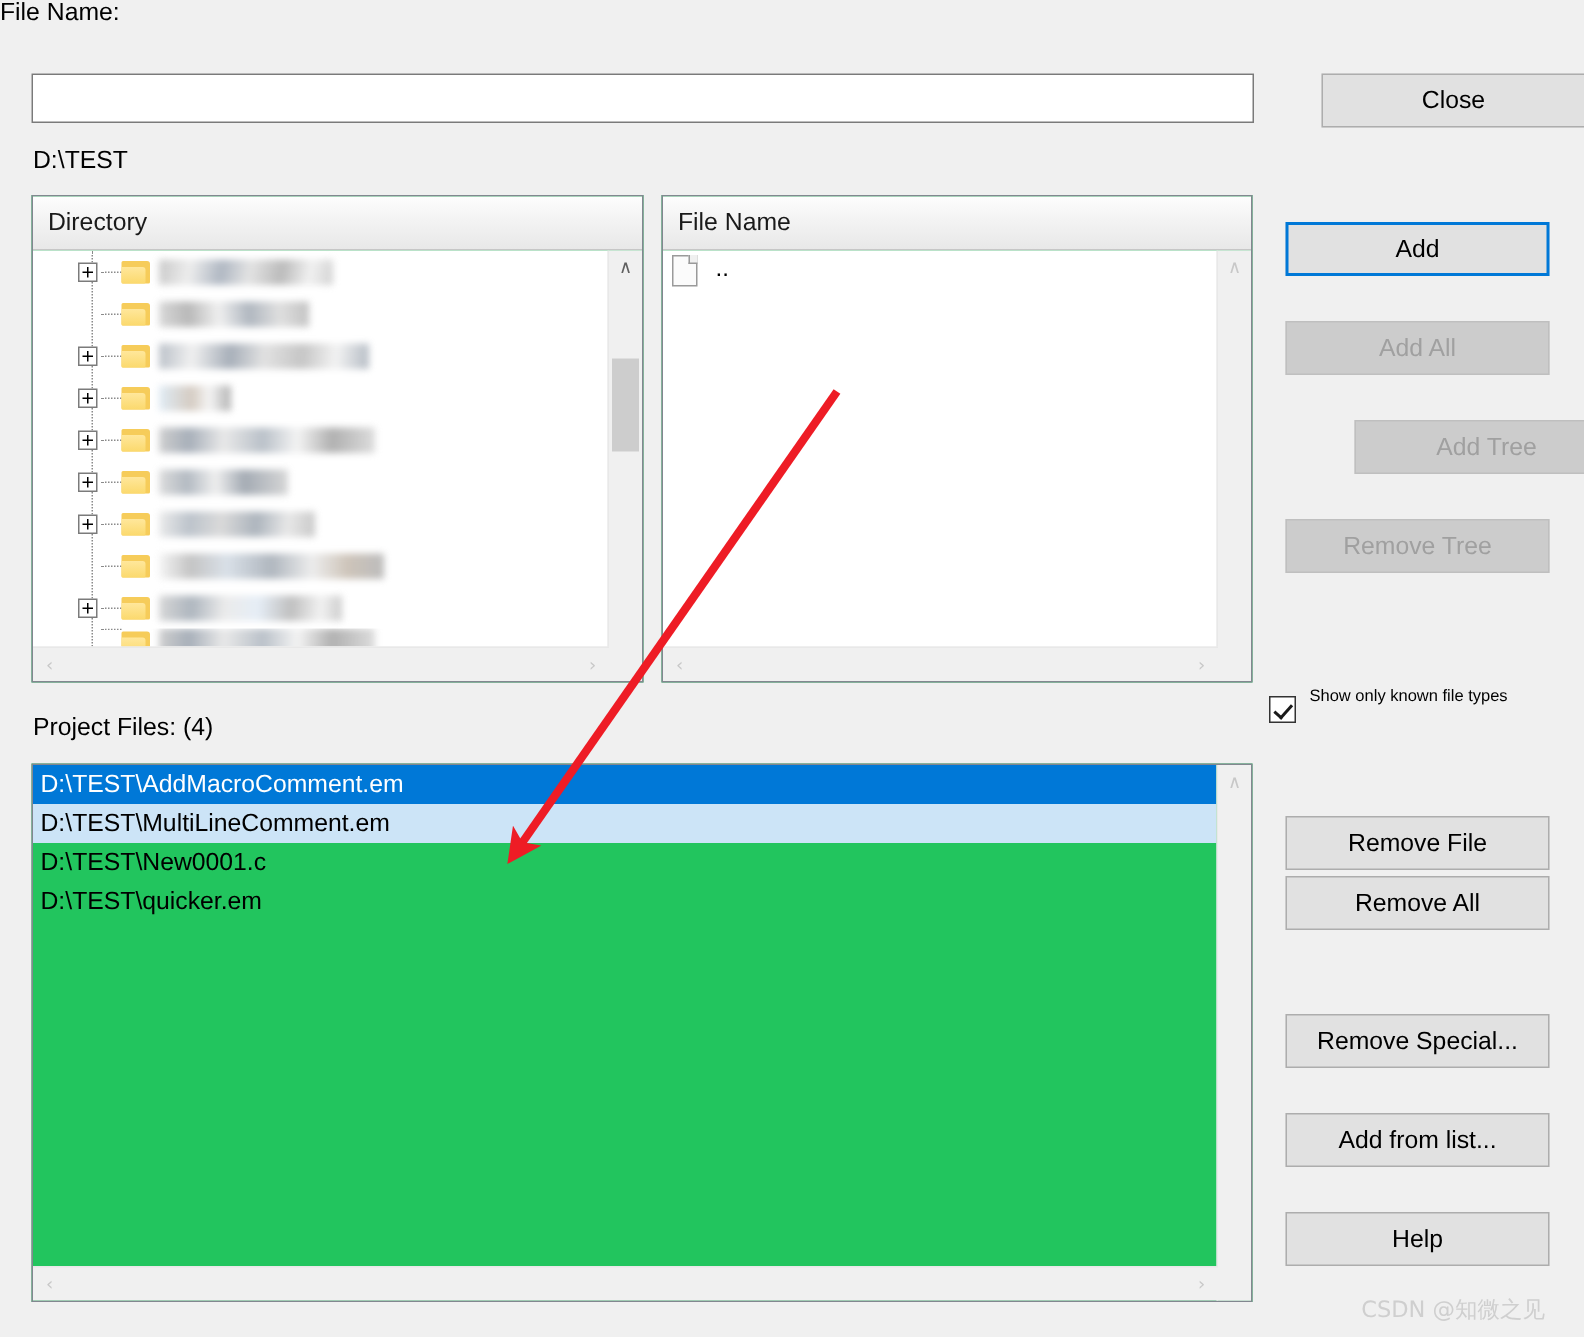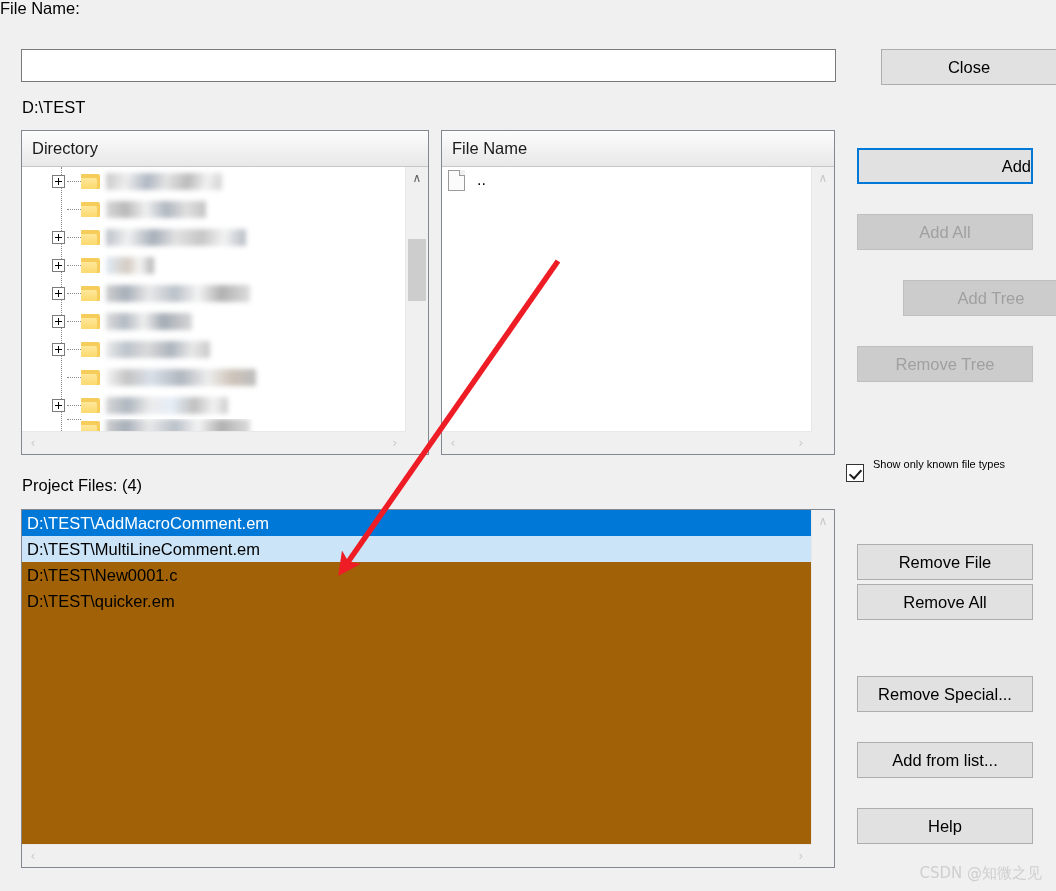--- a/index.html
+++ b/index.html
@@ -44,21 +44,21 @@
     position: absolute;
     left: 22px;
     top: 99px;
   }
 
   
   .panel {
     position: absolute;
     box-sizing: border-box;
     border: 1px solid #828790;
-    background: #a16207;
+    background: #22c55e;
   }
   .panel-header {
     height: 36px;
     box-sizing: border-box;
     border-bottom: 1px solid #c6c6c6;
     background: linear-gradient(to bottom, #fdfdfd 0%, #f2f2f2 50%, #e8e8e8 100%);
     display: flex;
     align-items: center;
     padding-left: 10px;
     font-size: 16.5px;
@@ -310,21 +310,20 @@
     text-align: center;
     line-height: 34px;
     padding: 0;
     cursor: default;
     white-space: nowrap;
     overflow: hidden;
   }
   .btn.focused {
     border: 2px solid #0078d7;
     line-height: 32px;
-    text-align: right;
   }
   .btn.disabled {
     color: #a0a0a0;
     background: #cccccc;
     border-color: #bfbfbf;
   }
 
   
   #known-types-group {
     position: absolute;
@@ -369,21 +368,21 @@
     left: 0;
     top: 0;
     width: 1056px;
     height: 891px;
     pointer-events: none;
   }
 
   
   #watermark {
     position: absolute;
-    right: 14px;
+    right: 26px;
     bottom: 8px;
     font-size: 15px;
     color: #cfcfcf;
     font-family: "DejaVu Sans", sans-serif;
     white-space: nowrap;
   }
 </style>
 </head>
 <body>
 

